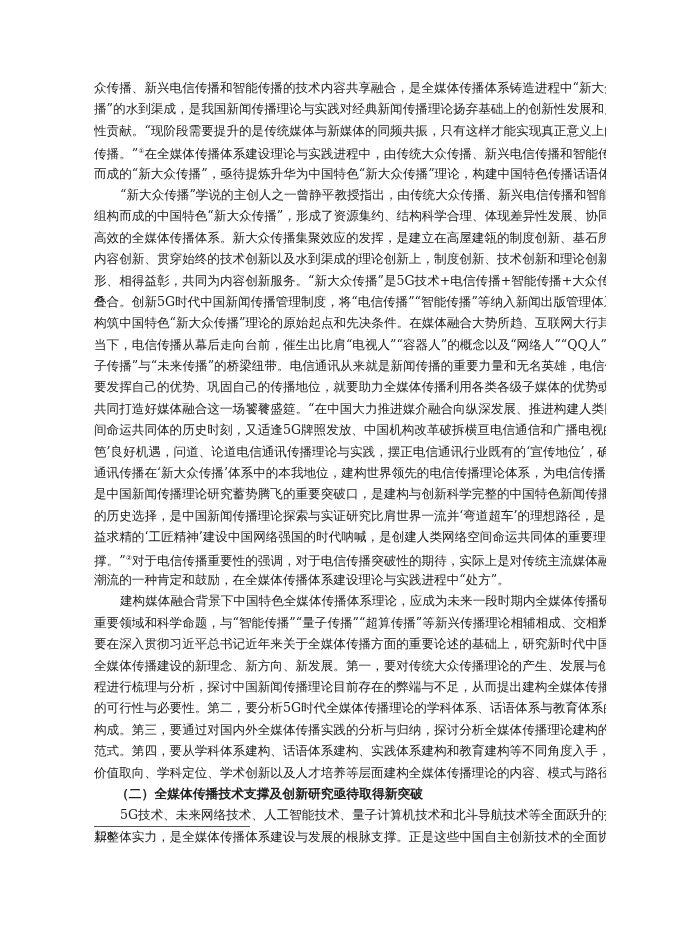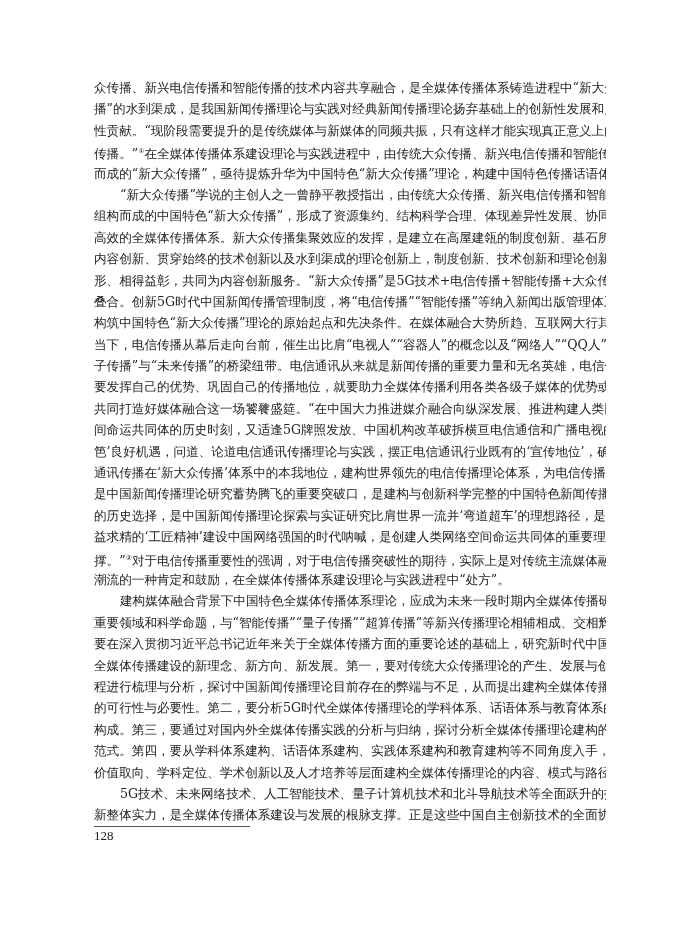--- a/index.html
+++ b/index.html
@@ -77,20 +77,21 @@
     <div class="line last">潮流的一种肯定和鼓励，在全媒体传播体系建设理论与实践进程中“处方”。</div>
     <div class="line indent">建构媒体融合背景下中国特色全媒体传播体系理论，应成为未来一段时期内全媒体传播研究的</div>
     <div class="line">重要领域和科学命题，与“智能传播”“量子传播”“超算传播”等新兴传播理论相辅相成、交相辉映。</div>
     <div class="line">要在深入贯彻习近平总书记近年来关于全媒体传播方面的重要论述的基础上，研究新时代中国特色</div>
     <div class="line">全媒体传播建设的新理念、新方向、新发展。第一，要对传统大众传播理论的产生、发展与创新的过</div>
     <div class="line">程进行梳理与分析，探讨中国新闻传播理论目前存在的弊端与不足，从而提出建构全媒体传播理论</div>
     <div class="line">的可行性与必要性。第二，要分析5G时代全媒体传播理论的学科体系、话语体系与教育体系的内容</div>
     <div class="line">构成。第三，要通过对国内外全媒体传播实践的分析与归纳，探讨分析全媒体传播理论建构的框架</div>
     <div class="line">范式。第四，要从学科体系建构、话语体系建构、实践体系建构和教育建构等不同角度入手，探讨从</div>
     <div class="line last">价值取向、学科定位、学术创新以及人才培养等层面建构全媒体传播理论的内容、模式与路径。</div>
+    <div class="heading">（二）全媒体传播技术支撑及创新研究亟待取得新突破</div>
     <div class="line indent">5G技术、未来网络技术、人工智能技术、量子计算机技术和北斗导航技术等全面跃升的技术创</div>
     <div class="line">新整体实力，是全媒体传播体系建设与发展的根脉支撑。正是这些中国自主创新技术的全面协作和</div>
   </div>
 
   <div class="sep"></div>
 
 
   <div class="pagenum">128</div>
 </div>
 

